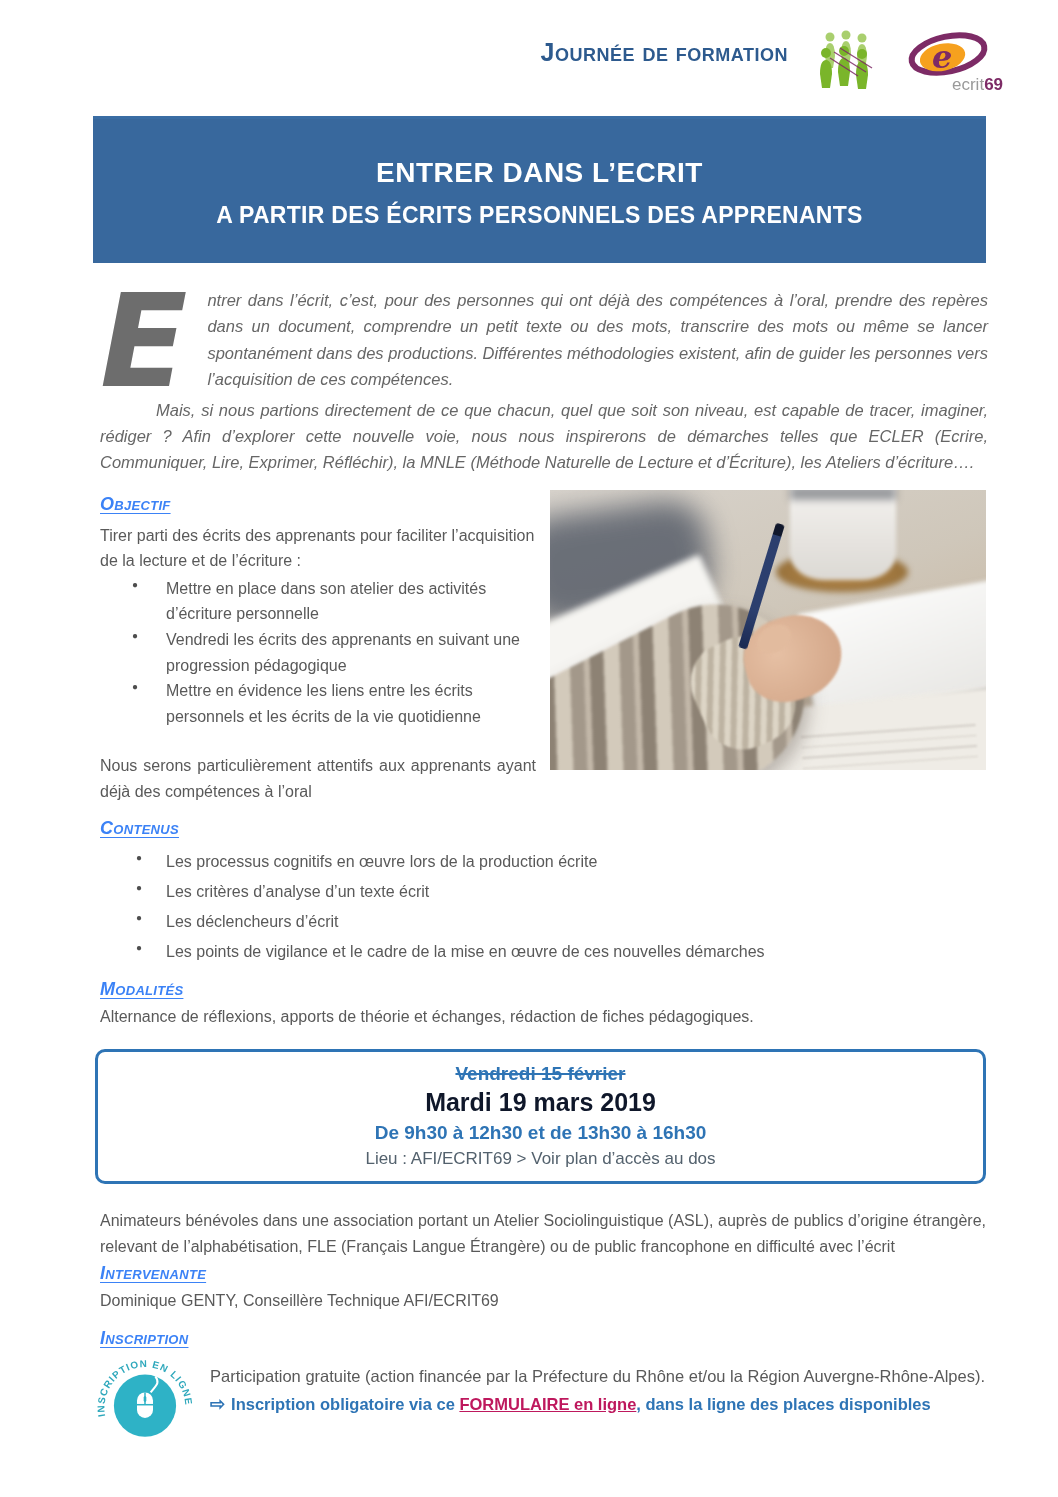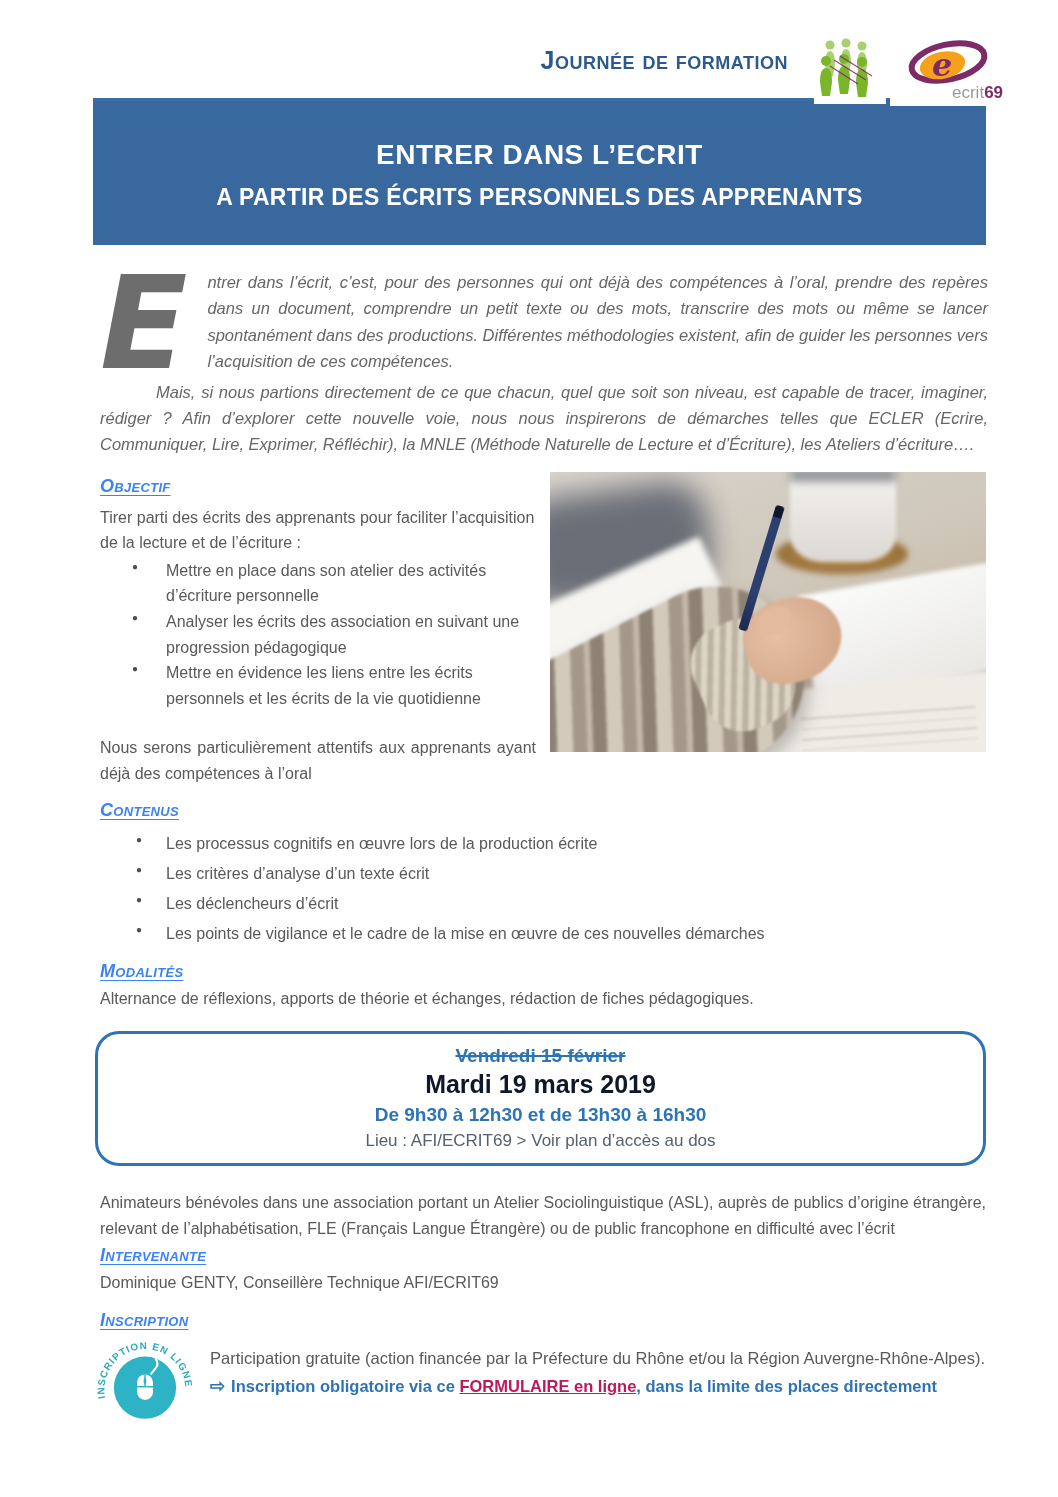--- a/index.html
+++ b/index.html
@@ -8,21 +8,21 @@
     height: 1497px;
     background: #ffffff;
     font-family: "Liberation Sans", sans-serif;
     color: #595959;
     overflow: hidden;
     position: relative;
   }
 
   
   .header { display: flex; justify-content: flex-end; align-items: flex-start;
-            padding: 36px 46px 0 0; gap: 26px; height: 98px; }
+            padding: 28px 46px 0 0; gap: 26px; height: 116px; }
   .kicker { color: #2d5a8e; font-weight: bold; font-variant: small-caps;
             font-size: 25px; letter-spacing: .5px; margin-top: 10px; }
   .logos  { display: flex; align-items: flex-start; gap: 4px; }
   .logo-box { background:#fff; }
 
   
   .banner { margin: 0 72px 0 93px; background: #38689d; color: #fff;
             text-align: center; padding: 38px 10px 34px;
             border-top: 3px solid #3a6da4; }
   .banner-title { font-size: 28px; font-weight: bold; letter-spacing: .5px; }
@@ -97,21 +97,21 @@
   
   .section { margin: 0 72px 0 100px; font-size: 16px; line-height: 1.6; }
   .m-contenus { margin-top: 10px; }
   ul.clist { list-style: none; margin-top: 4px; }
   ul.clist li { position: relative; padding-left: 66px; line-height: 1.87; }
   ul.clist li::before { content: "●"; position: absolute; left: 36px; top: 2px;
                         font-size: 10px; color: #4d4d4d; }
   .m-modalites { margin-top: 8px; }
 
   
-  .datebox { margin: 20px 72px 0 95px; border: 3px solid #2e74b5; border-radius: 24px;
+  .datebox { margin: 20px 72px 0 95px; border: 3px solid #2e74b5; border-radius: 10px;
              text-align: center; padding: 11px 10px 12px; }
   .d-cancel { color:#2e74b5; font-weight:bold; font-size:19px; text-decoration: line-through;
               text-decoration-thickness: 2px; }
   .d-main   { color:#0f172a; font-weight:bold; font-size:25px; margin-top: 3px; }
   .d-hours  { color:#2e74b5; font-weight:bold; font-size:19px; margin-top: 5px; }
   .d-loc    { color:#53616d; font-size:17px; margin-top: 5px; }
 
   .m-public { margin-top: 24px; }
   .just { text-align: justify; }
   .m-interv { }
@@ -197,21 +197,21 @@
   <p class="p1">ntrer dans l’écrit, c’est, pour des personnes qui ont déjà des compétences à l’oral, prendre des repères dans un document, comprendre un petit texte ou des mots, transcrire des mots ou même se lancer spontanément dans des productions. Différentes méthodologies existent, afin de guider les personnes vers l’acquisition de ces compétences.</p>
   <p class="p2">Mais, si nous partions directement de ce que chacun, quel que soit son niveau, est capable de tracer, imaginer, rédiger ? Afin d’explorer cette nouvelle voie, nous nous inspirerons de démarches telles que ECLER (Ecrire, Communiquer, Lire, Exprimer, Réfléchir), la MNLE (Méthode Naturelle de Lecture et d’Écriture), les Ateliers d’écriture….</p>
 </div>
 
 <div class="row">
   <div class="col-left">
     <div class="sec-h">Objectif</div>
     <div class="lead">Tirer parti des écrits des apprenants pour faciliter l’acquisition de la lecture et de l’écriture :</div>
     <ul class="blist">
       <li>Mettre en place dans son atelier des activités d’écriture personnelle</li>
-      <li>Analyser les écrits des association en suivant une progression pédagogique</li>
+      <li>Vendredi les écrits des apprenants en suivant une progression pédagogique</li>
       <li>Mettre en évidence les liens entre les écrits personnels et les écrits de la vie quotidienne</li>
     </ul>
     <div class="note">Nous serons particulièrement attentifs aux apprenants ayant déjà des compétences à l’oral</div>
   </div>
   <div class="photo">
     <div class="ph-dark"></div>
     <div class="ph-coaster"></div>
     <div class="ph-mug"></div>
     <div class="ph-notebook"></div>
     <div class="ph-papers"></div>
@@ -272,16 +272,16 @@
           <rect x="43.5" y="44" width="17" height="27" rx="8.5" fill="#ffffff"></rect>
           <line x1="52" y1="44" x2="52" y2="57" stroke="#2eb2c6" stroke-width="1.6"></line>
           <line x1="43.5" y1="57" x2="60.5" y2="57" stroke="#2eb2c6" stroke-width="1.6"></line>
           <rect x="50.6" y="48" width="2.8" height="6" rx="1.4" fill="#2eb2c6"></rect>
           <path d="M 58 44 C 64 36 68 34 63 27" stroke="#ffffff" stroke-width="2.2" fill="none"></path>
         </g>
       </svg>
     </span>
     <div class="inscr-text">
       <div>Participation gratuite (action financée par la Préfecture du Rhône et/ou la Région Auvergne-Rhône-Alpes).</div>
-      <div class="inscr-blue"><span class="arrow">⇨</span><span>Inscription obligatoire via ce </span><a class="inscr-link">FORMULAIRE en ligne</a><span>, dans la limite des places directement</span></div>
+      <div class="inscr-blue"><span class="arrow">⇨</span><span>Inscription obligatoire via ce </span><a class="inscr-link">FORMULAIRE en ligne</a><span>, dans la ligne des places disponibles</span></div>
     </div>
   </div>
 </div>
 
 </body></html>

